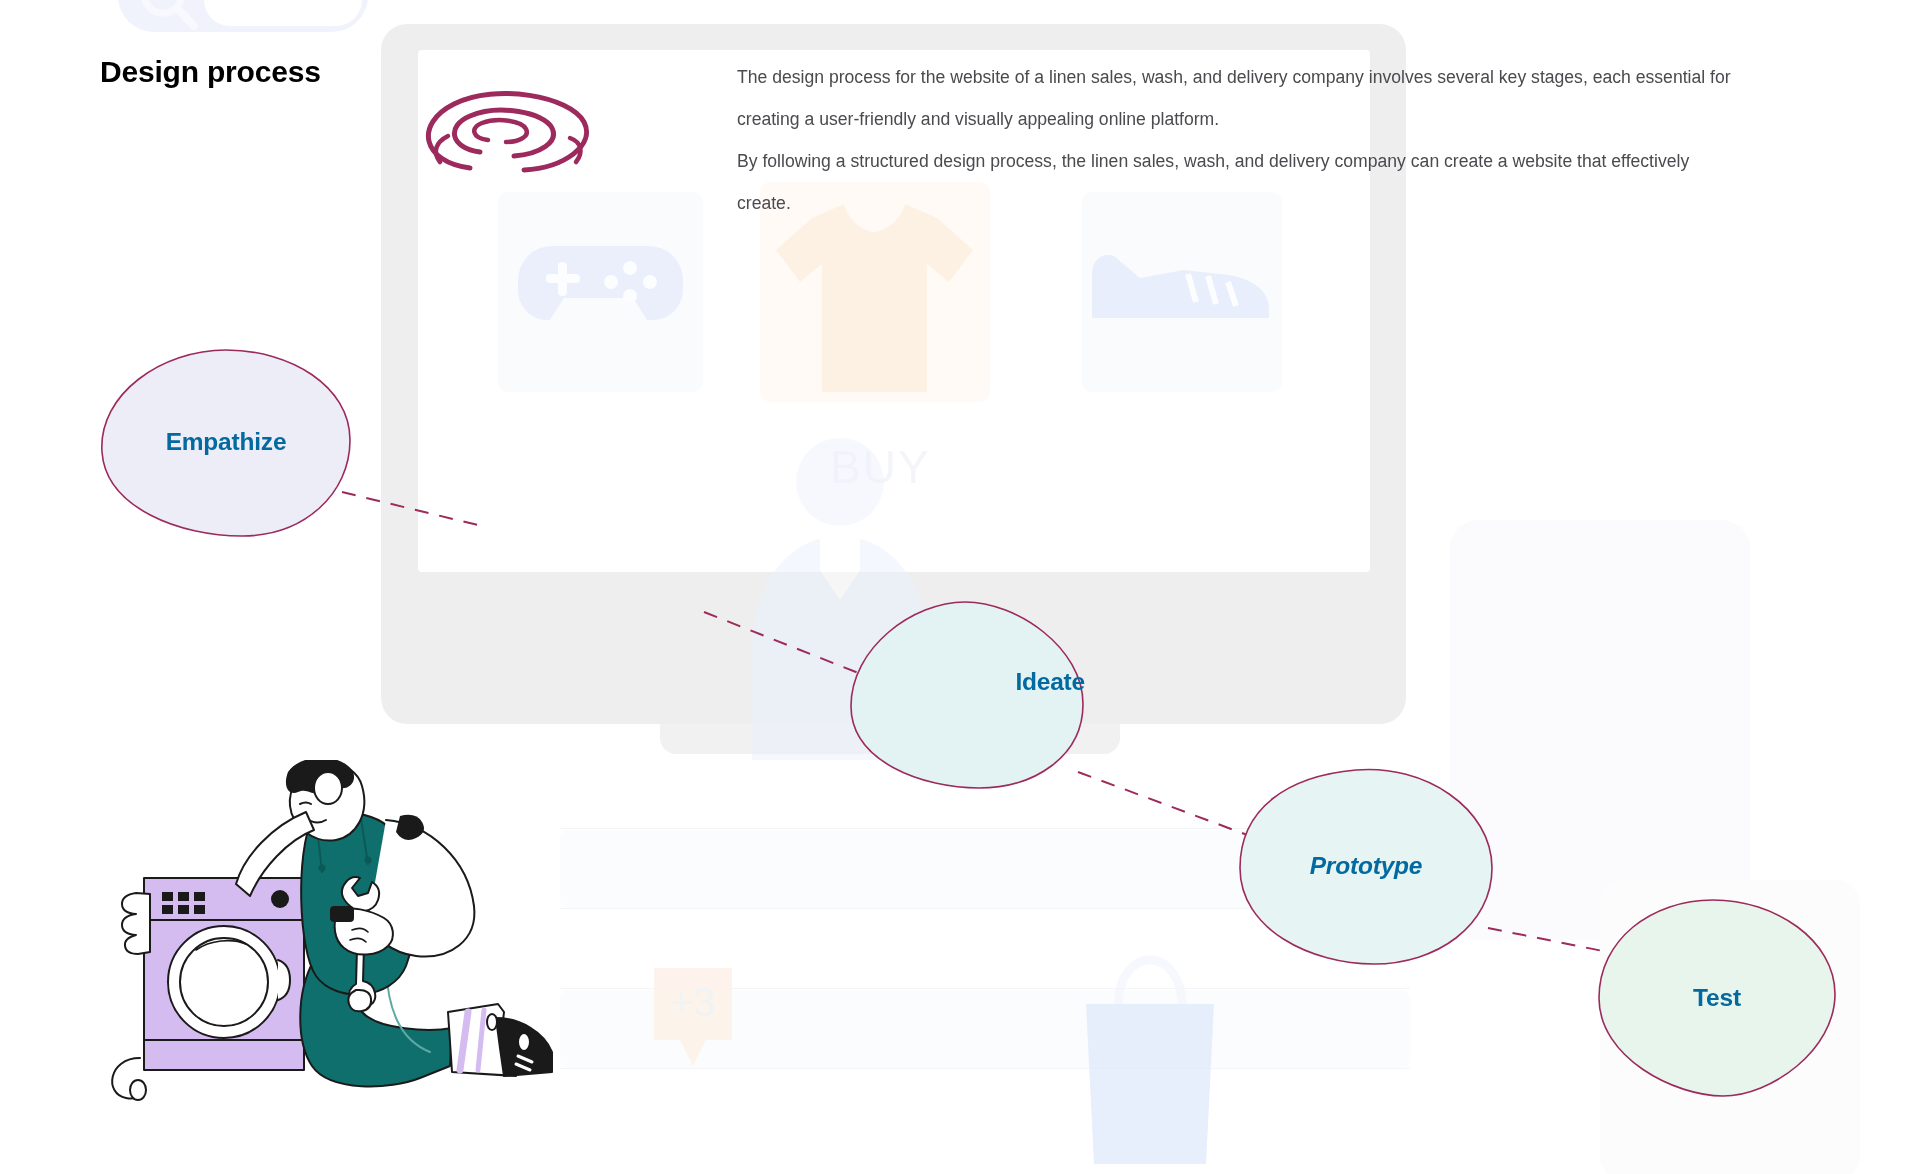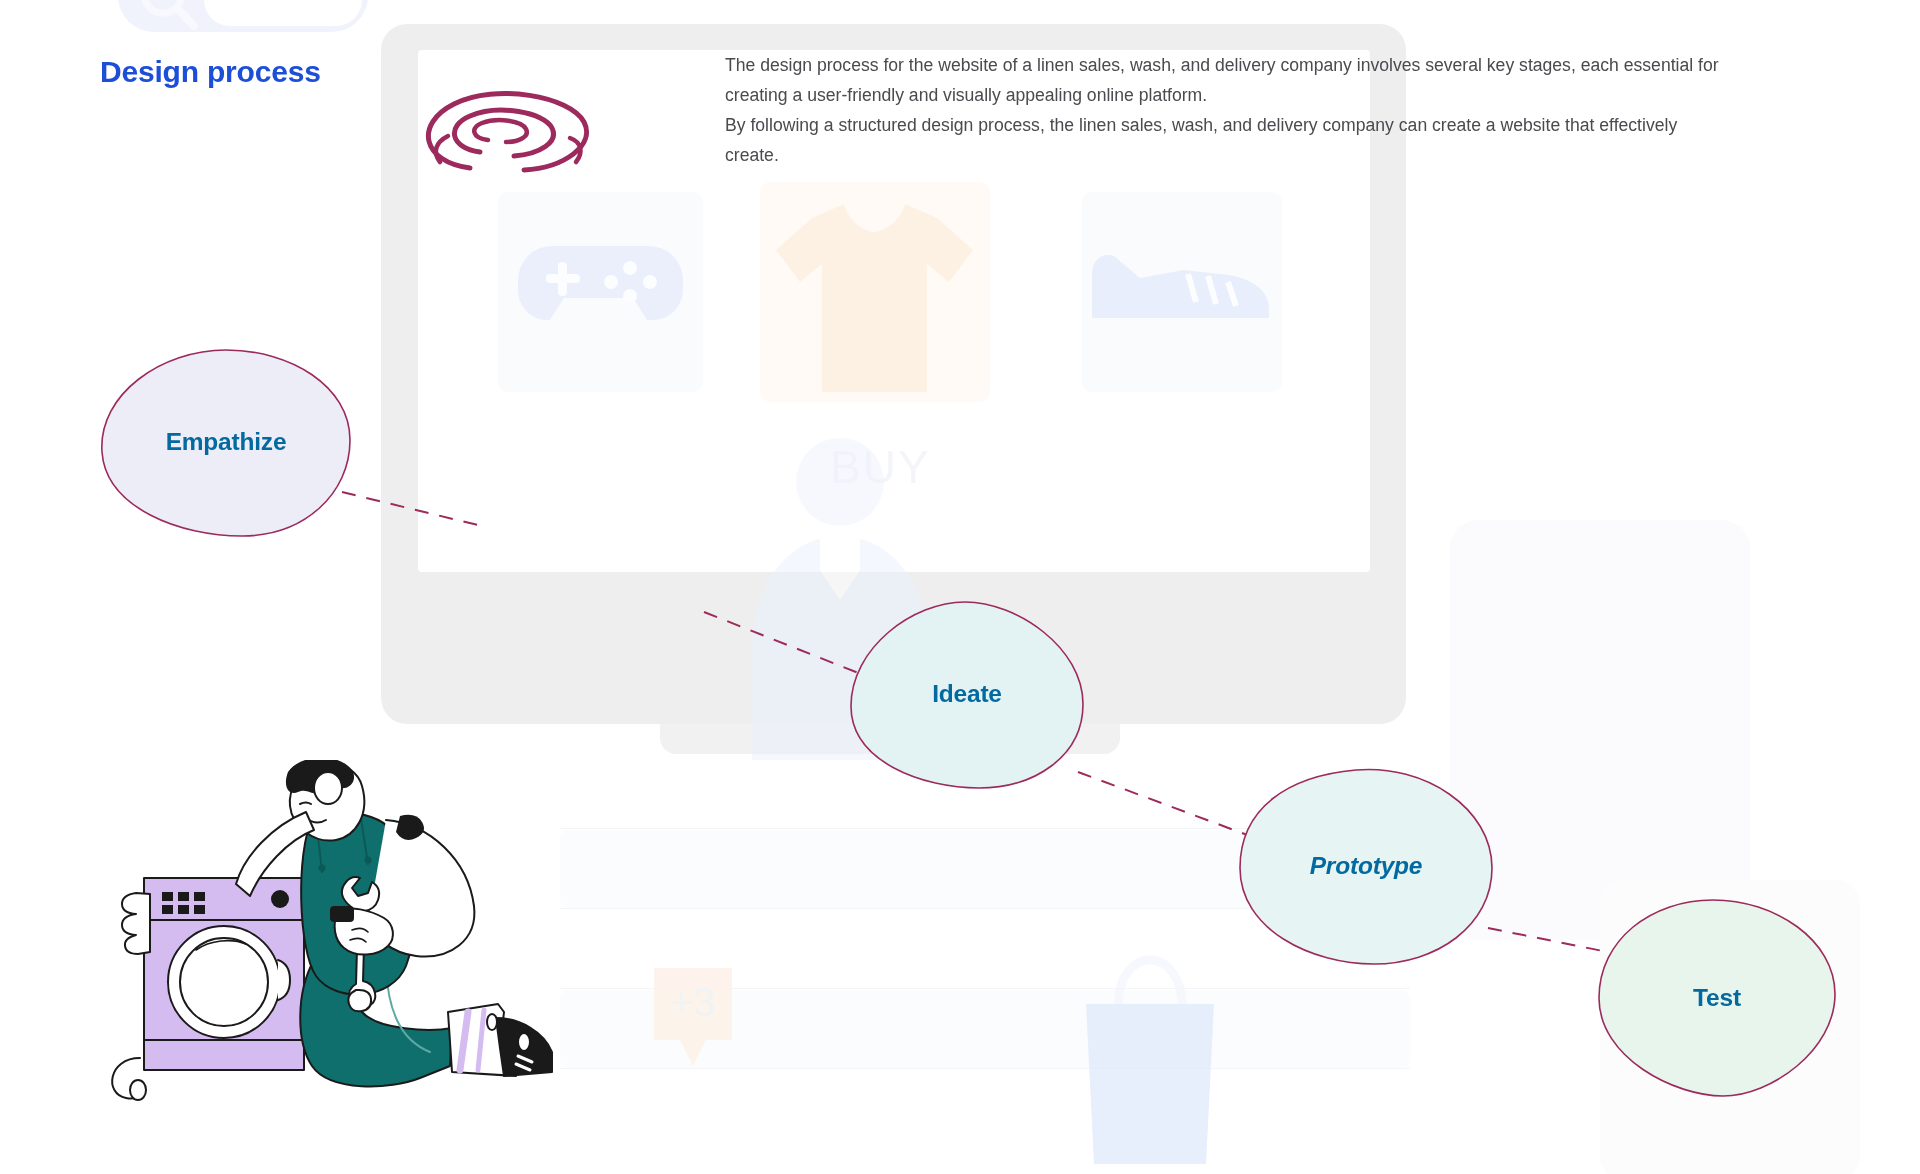--- a/index.html
+++ b/index.html
@@ -148,21 +148,21 @@
     background: #fafafc;
   }
 
   
   .slide-title {
     position: absolute;
     left: 100px;
     top: 55px;
     font-size: 30px;
     font-weight: 700;
-    color: #1d4ed8;
+    color: #000000;
     letter-spacing: -0.2px;
     white-space: nowrap;
   }
 
   
   .spiral-logo {
     position: absolute;
     left: 418px;
     top: 90px;
     width: 180px;
@@ -172,21 +172,21 @@
   
   .desc {
     position: absolute;
     left: 721px;
     top: 48px;
     width: 1125px;
     color: #4a4a4f;
     font-size: 17.6px;
     line-height: 26px;
   }
-  .desc p { margin: 4px; }
+  .desc p { margin: 16px; }
   .desc .gap { height: 26px; }
 
   
   .connectors {
     position: absolute;
     inset: 0;
     pointer-events: none;
   }
 
   
@@ -338,21 +338,21 @@
       <path d="M126 2 C190 2 250 38 250 92 C250 146 204 188 142 188 C80 188 6 160 2 104 C-2 46 62 2 126 2 z" fill="#ecedf6" stroke="#9c2a5c" stroke-width="1.6"></path>
     </svg>
     <div class="stage-label" style="top:80px;">Empathize</div>
   </div>
 
 
   <div class="stage" style="left:849px;top:600px;width:236px;height:190px;">
     <svg viewBox="0 0 236 190" width="236" height="190">
       <path d="M116 2 C168 2 234 48 234 104 C234 156 186 188 130 188 C74 188 2 162 2 106 C2 48 64 2 116 2 z" fill="#e3f3f4" stroke="#9c2a5c" stroke-width="1.6"></path>
     </svg>
-    <div class="stage-label" style="top:80px;">Ideate</div>
+    <div class="stage-label" style="top:68px;text-align:right;">Ideate</div>
   </div>
 
   <div class="stage" style="left:1238px;top:768px;width:256px;height:198px;font-style:italic;">
     <svg viewBox="0 0 256 198" width="256" height="198">
       <path d="M118 2 C186 -4 254 40 254 100 C254 158 198 196 136 196 C74 196 2 162 2 100 C2 40 50 8 118 2 z" fill="#e6f4f4" stroke="#9c2a5c" stroke-width="1.6"></path>
     </svg>
     <div class="stage-label" style="top:84px;">Prototype</div>
   </div>
 
   <div class="stage" style="left:1597px;top:898px;width:240px;height:200px;">

